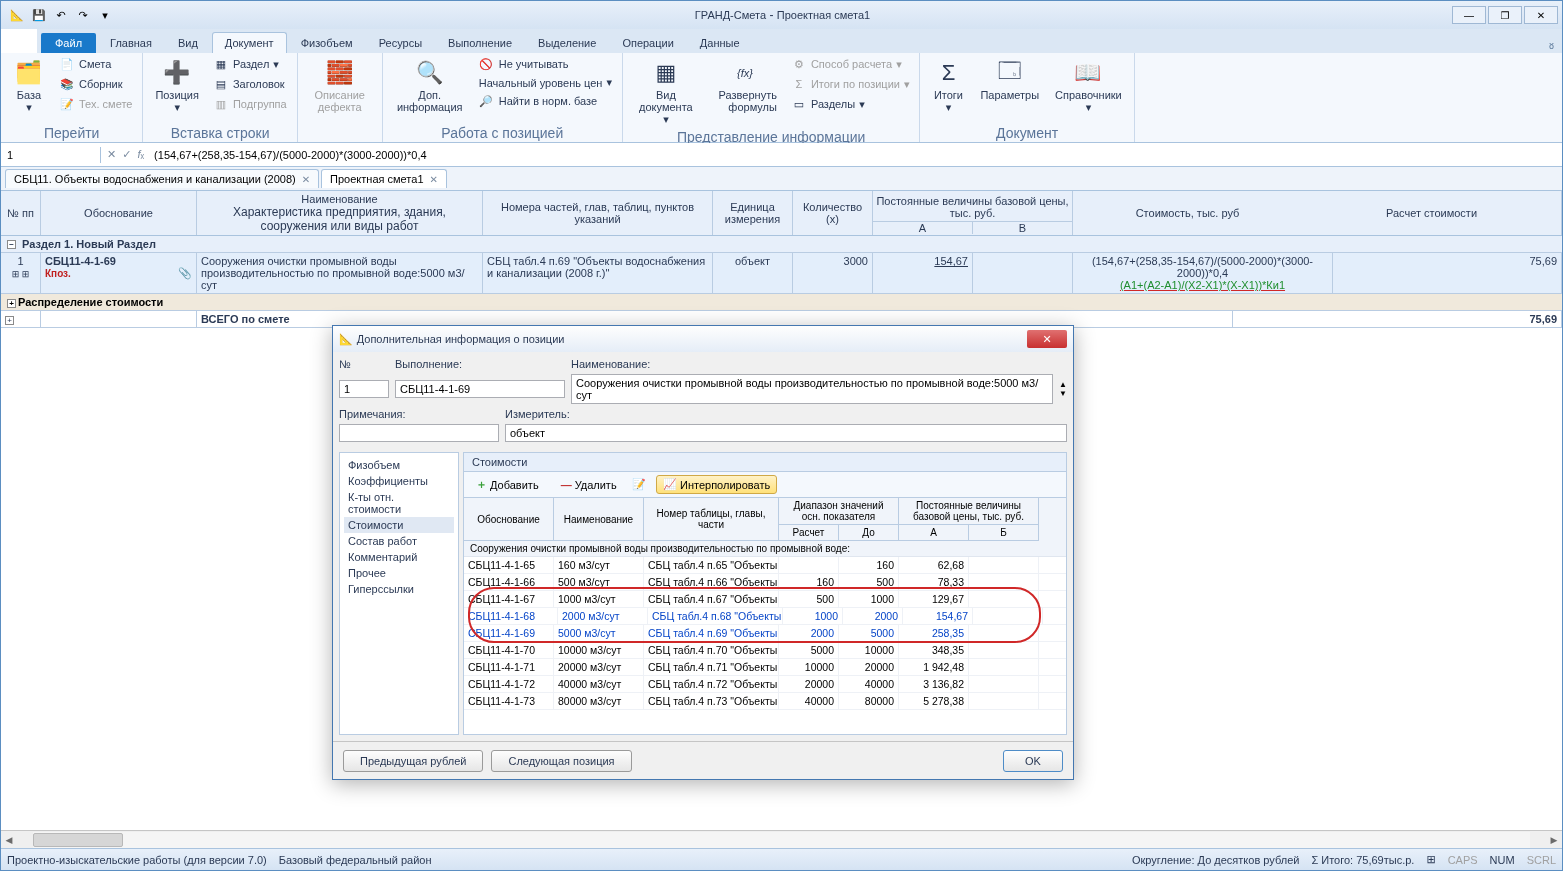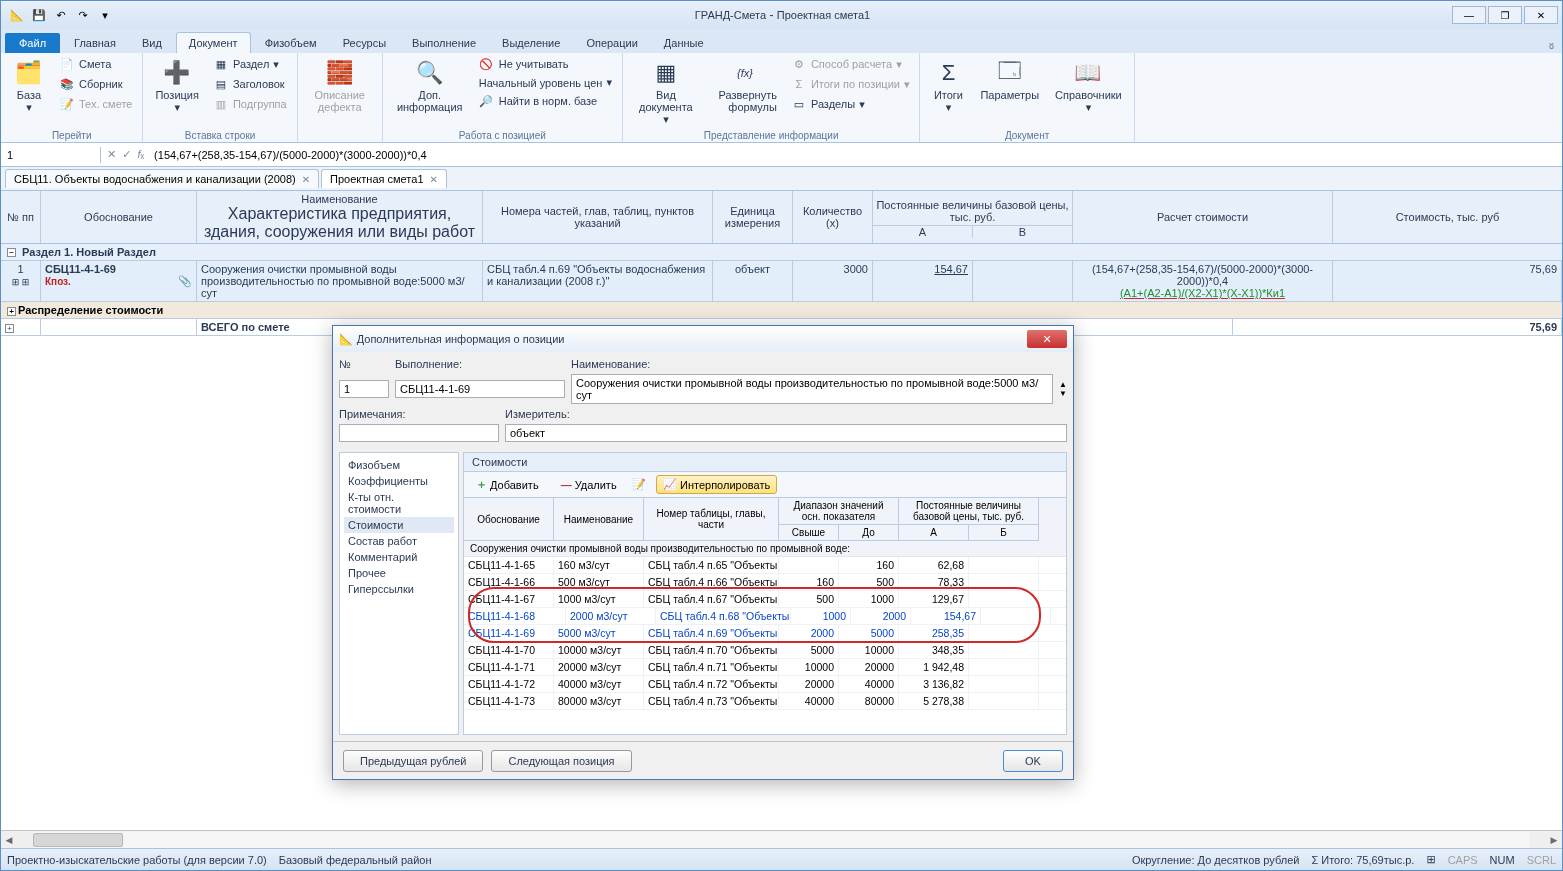--- a/index.html
+++ b/index.html
@@ -4,29 +4,29 @@
 <style>
 * { margin: 0; padding: 0; box-sizing: border-box; font-family: "Segoe UI", Tahoma, sans-serif; font-size: 11px; }
 body { background: #fff; width: 1563px; height: 871px; overflow: hidden; position: relative; }
 .window { width: 1563px; height: 871px; border: 1px solid #5b8ec1; background: #fff; display: flex; flex-direction: column; }
 .titlebar { height: 28px; background: linear-gradient(#e8f0fa,#d5e3f3); display: flex; align-items: center; padding: 0 4px; }
 .titlebar-qat { display: flex; gap: 6px; align-items: center; padding-left: 4px; }
 .titlebar-qat span { width: 16px; height: 16px; display: inline-flex; align-items: center; justify-content: center; }
 .titlebar-title { flex: 1; text-align: center; color: #2b3a55; font-size: 12px; }
 .titlebar-buttons { display: flex; gap: 2px; }
 .titlebar-buttons span { width: 34px; height: 18px; border: 1px solid #9fb8d4; background: #eaf1fa; display: inline-flex; align-items: center; justify-content: center; font-size: 10px; }
-.ribbon-tabs { height: 24px; display: flex; align-items: flex-end; background: #dbe7f4; padding-left: 4px; gap: 2px; }
+.ribbon-tabs { height: 24px; display: flex; align-items: flex-end; background: #dbe7f4; padding-left: 4px; gap: 2px; margin-left: 36px; }
 .ribbon-tab { padding: 4px 12px; color: #2b3a55; cursor: pointer; }
 .ribbon-tab.file { background: #1979ca; color: #fff; border-radius: 2px 2px 0 0; padding: 4px 14px; }
 .ribbon-tab.active { background: #f4f8fd; border: 1px solid #a9c3de; border-bottom: none; border-radius: 3px 3px 0 0; }
 .ribbon-close { margin-left: auto; padding: 2px 8px; color: #6b87a6; }
 .ribbon { height: 90px; background: #f4f8fd; border-bottom: 1px solid #a9c3de; display: flex; }
 .ribbon-group { border-right: 1px solid #cad9eb; display: flex; flex-direction: column; padding: 2px 6px 0 6px; }
 .ribbon-group-body { flex: 1; display: flex; align-items: flex-start; gap: 4px; }
-.ribbon-group-label { text-align: center; color: #5b7599; font-size: 10px; padding: 1px 0; }
+.ribbon-group-label { text-align: center; color: #5b7599; font-size: 14px; padding: 1px 0; }
 .rbtn-big { display: flex; flex-direction: column; align-items: center; justify-content: flex-start; padding: 2px 6px; color: #2b3a55; min-width: 44px; }
 .rbtn-big .ico { width: 32px; height: 32px; display: flex; align-items: center; justify-content: center; font-size: 22px; }
 .rbtn-small { display: flex; align-items: center; gap: 4px; padding: 1px 4px; color: #2b3a55; }
 .rbtn-small .ico { width: 16px; height: 16px; display: inline-flex; align-items: center; justify-content: center; }
 .rcol { display: flex; flex-direction: column; gap: 2px; }
 .formula-bar { height: 24px; border-bottom: 1px solid #a9c3de; background: #fff; display: flex; align-items: center; }
 .formula-bar .name-box { width: 100px; border-right: 1px solid #a9c3de; padding: 2px 6px; }
 .formula-bar .fx-btns { display: flex; gap: 6px; padding: 0 6px; color: #7a8ba0; }
 .formula-bar .fx-text { flex: 1; padding: 2px 4px; }
 .doc-tabs { height: 24px; background: #eef3fa; border-bottom: 1px solid #a9c3de; display: flex; align-items: center; gap: 2px; padding-left: 4px; }
@@ -258,37 +258,37 @@
         <span>Проектная смета1</span>
         <span class="x">✕</span>
       </div>
   </div>
 
   <div class="grid-head">
     <div class="gh" style="width:40px">№ пп</div>
     <div class="gh" style="width:156px">Обоснование</div>
     <div class="gh" style="width:286px">
         <div>Наименование</div>
-        <div style="font-size:16px">Характеристика предприятия, здания, сооружения или виды работ</div>
+        <div style="font-size:12px">Характеристика предприятия, здания, сооружения или виды работ</div>
       </div>
     <div class="gh" style="width:230px">Номера частей, глав, таблиц, пунктов указаний</div>
     <div class="gh" style="width:80px">Единица измерения</div>
     <div class="gh" style="width:80px">
         <div>Количество</div>
         <div>(x)</div>
       </div>
     <div class="gh" style="width:200px;padding:0">
       <div style="padding:2px;border-bottom:1px solid #b9cce2">Постоянные величины базовой цены, тыс. руб.</div>
       <div class="gh-sub">
           <div>А</div>
           <div style="border-right:none">В</div>
         </div>
     </div>
+    <div class="gh" style="flex:1;border-right:none">Стоимость, тыс. руб</div>
     <div class="gh" style="width:260px">Расчет стоимости</div>
-    <div class="gh" style="flex:1;border-right:none">Стоимость, тыс. руб</div>
   </div>
 
   <div class="grid-body">
     <div class="section-row">
         <span class="expand-box">−</span>
         <span>Раздел 1. Новый Раздел</span>
       </div>
     <div class="data-row">
       <div class="dc c" style="width:40px"><div>1</div><span style="font-size:9px">⊞ ⊞</span></div>
       <div class="dc" style="width:156px"><div style="font-weight:bold">СБЦ11-4-1-69</div><span class="k-poz">Кпоз.</span><span style="float:right">📎</span></div>
@@ -393,21 +393,21 @@
             </span>
         </div>
         <div class="sub-grid" style="position:relative">
           <div class="sg-head">
             <div class="sgh" style="width:90px">Обоснование</div>
             <div class="sgh" style="width:90px">Наименование</div>
             <div class="sgh" style="width:135px">Номер таблицы, главы, части</div>
             <div style="width:120px">
               <div class="sgh" style="width:100%;border-bottom:1px solid #b9cce2">Диапазон значений осн. показателя</div>
               <div class="sg-sub">
-                  <div>Свыше</div>
+                  <div>Расчет</div>
                   <div>До</div>
                 </div>
             </div>
             <div style="width:140px">
               <div class="sgh" style="width:100%;border-bottom:1px solid #b9cce2">Постоянные величины базовой цены, тыс. руб.</div>
               <div class="sg-sub">
                   <div>А</div>
                   <div>Б</div>
                 </div>
             </div>
@@ -435,21 +435,21 @@
               <div class="sg-row">
                 <div class="sgd " style="width:90px">СБЦ11-4-1-67</div>
                 <div class="sgd " style="width:90px">1000 м3/сут</div>
                 <div class="sgd " style="width:135px">СБЦ табл.4 п.67 "Объекты</div>
                 <div class="sgd r " style="width:60px">500</div>
                 <div class="sgd r " style="width:60px">1000</div>
                 <div class="sgd r " style="width:70px">129,67</div>
                 <div class="sgd r" style="width:70px"></div>
               </div>
               <div class="sg-row">
-                <div class="sgd blue" style="width:102px">СБЦ11-4-1-68</div>
+                <div class="sgd blue" style="width:94px">СБЦ11-4-1-68</div>
                 <div class="sgd blue" style="width:90px">2000 м3/сут</div>
                 <div class="sgd blue" style="width:135px">СБЦ табл.4 п.68 "Объекты</div>
                 <div class="sgd r blue" style="width:60px">1000</div>
                 <div class="sgd r blue" style="width:60px">2000</div>
                 <div class="sgd r blue" style="width:70px">154,67</div>
                 <div class="sgd r" style="width:70px"></div>
               </div>
               <div class="sg-row">
                 <div class="sgd blue" style="width:90px">СБЦ11-4-1-69</div>
                 <div class="sgd blue" style="width:90px">5000 м3/сут</div>

